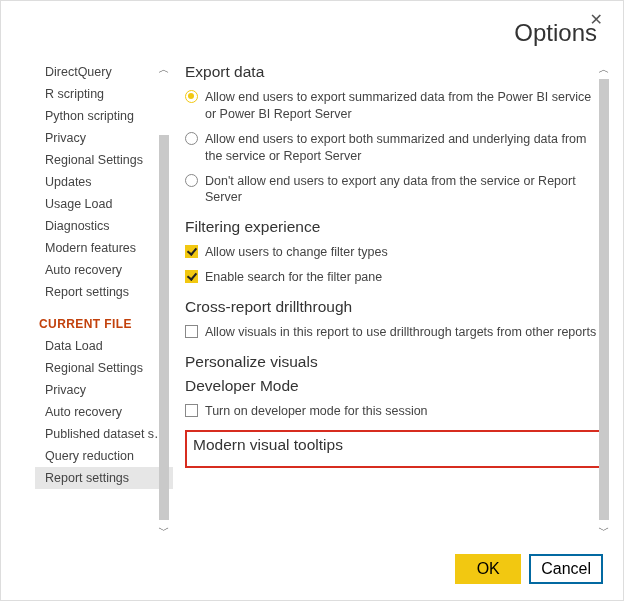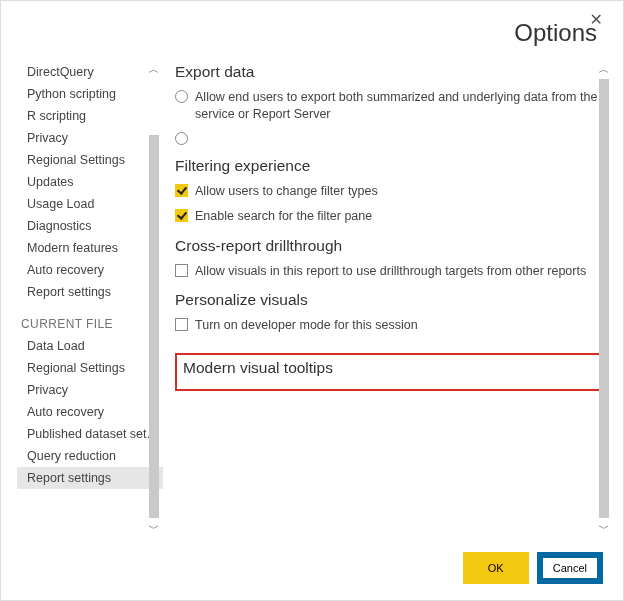--- a/index.html
+++ b/index.html
@@ -43,20 +43,21 @@
   }
   
   .sidebar {
     width: 172px;
     position: relative;
     padding: 6px 0 6px 16px;
   }
   .sidebar-scroll {
     height: 100%;
     overflow: hidden;
+    margin-left: 18px;
   }
   .sidebar-track {
     position: absolute;
     top: 6px; bottom: 6px; right: 2px;
     width: 14px;
     background: transparent;
   }
   .sidebar-track .arrow-up,
   .sidebar-track .arrow-down {
     position: absolute;
@@ -79,23 +80,23 @@
     white-space: nowrap;
     overflow: hidden;
     text-overflow: ellipsis;
   }
   .sb-item.selected {
     background: #e6e6e6;
   }
   .sb-header {
     padding: 14px 4px 4px 4px;
     font-size: 12px;
-    font-weight: 400;
+    font-weight: 700;
     letter-spacing: 0.4px;
-    color: #737373;
+    color: #c2410c;
   }
   
   .content-wrap {
     flex: 1 1 auto;
     position: relative;
     padding: 2px 8px 0 12px;
   }
   .content-scroll {
     height: 100%;
     overflow: hidden;
@@ -152,33 +153,33 @@
   }
   .checkbox.checked::after {
     content:""; position:absolute;
     left:3px; top:0px; width:4px; height:7px;
     border:solid #222; border-width:0 2px 2px 0;
     transform: rotate(40deg);
   }
   .highlight-box {
     border: 2px solid #d72c1f;
     padding: 4px 6px 6px 6px;
-    margin-top: 13px;
+    margin-top: 4px;
   }
   
   .footer {
     flex: 0 0 auto;
     padding: 10px 20px 16px 0;
     display:flex; justify-content:flex-end; gap:8px;
   }
   .btn {
     min-width: 66px;
     padding: 4px 10px;
-    font-size: 11px;
-    border:6px solid #0369a1;
+    font-size: 16px;
+    border:2px solid #0369a1;
     background:#fff;
     cursor:pointer;
     text-align:center;
   }
   .btn.primary {
     background:#f2c811;
     border-color:#f2c811;
     color:#000;
   }
   .chev { font-size:11px; line-height:1; }
@@ -192,22 +193,22 @@
     <span>✕</span>
   </button>
 
   <div class="title">Options</div>
 
   <div class="body">
 
     <div class="sidebar">
       <div class="sidebar-scroll">
         <div class="sb-item">DirectQuery</div>
+        <div class="sb-item">R scripting</div>
         <div class="sb-item">Python scripting</div>
-        <div class="sb-item">R scripting</div>
         <div class="sb-item">Privacy</div>
         <div class="sb-item">Regional Settings</div>
         <div class="sb-item">Updates</div>
         <div class="sb-item">Usage Load</div>
         <div class="sb-item">Diagnostics</div>
         <div class="sb-item">Modern features</div>
         <div class="sb-item">Auto recovery</div>
         <div class="sb-item">Report settings</div>
 
         <div class="sb-header">CURRENT FILE</div>
@@ -229,45 +230,51 @@
             <span class="chev">﹀</span>
           </div>
       </div>
     </div>
 
     <div class="content-wrap">
       <div class="content-scroll">
 
         <div class="section-title">Export data</div>
         <div class="opt">
+          <span class="control radio checked"></span>
+          <span>Allow end users to export summarized data from the Power BI service or Power BI Report Server</span>
+        </div>
+        <div class="opt">
           <span class="control radio"></span>
           <span>Allow end users to export both summarized and underlying data from the service or Report Server</span>
         </div>
         <div class="opt">
           <span class="control radio"></span>
+          <span>Don't allow end users to export any data from the service or Report Server</span>
         </div>
 
         <div class="section-title">Filtering experience</div>
         <div class="opt">
           <span class="control checkbox checked"></span>
           <span>Allow users to change filter types</span>
         </div>
         <div class="opt">
           <span class="control checkbox checked"></span>
           <span>Enable search for the filter pane</span>
         </div>
 
         <div class="section-title">Cross-report drillthrough</div>
         <div class="opt">
           <span class="control checkbox"></span>
           <span>Allow visuals in this report to use drillthrough targets from other reports</span>
         </div>
 
         <div class="section-title">Personalize visuals</div>
 
+        <div class="section-title">Developer Mode</div>
         <div class="opt">
           <span class="control checkbox"></span>
           <span>Turn on developer mode for this session</span>
         </div>
 
         <div class="highlight-box">
           <div class="section-title" style="margin-top:0">Modern visual tooltips</div>
         </div>
 
       </div>

